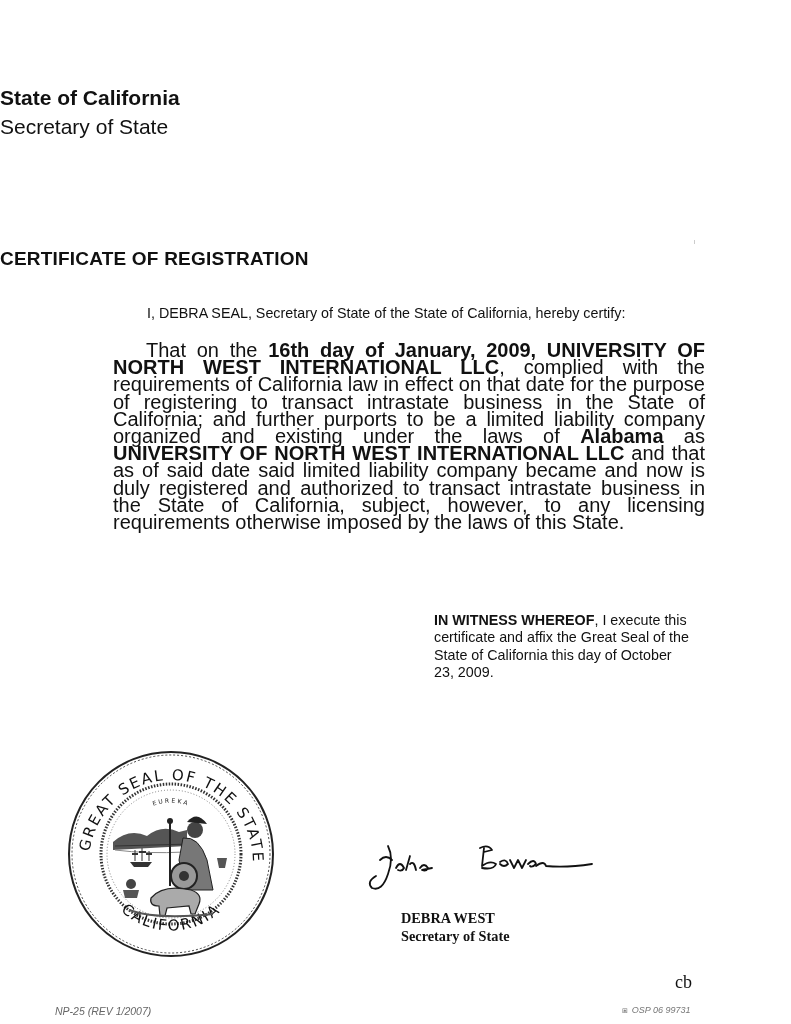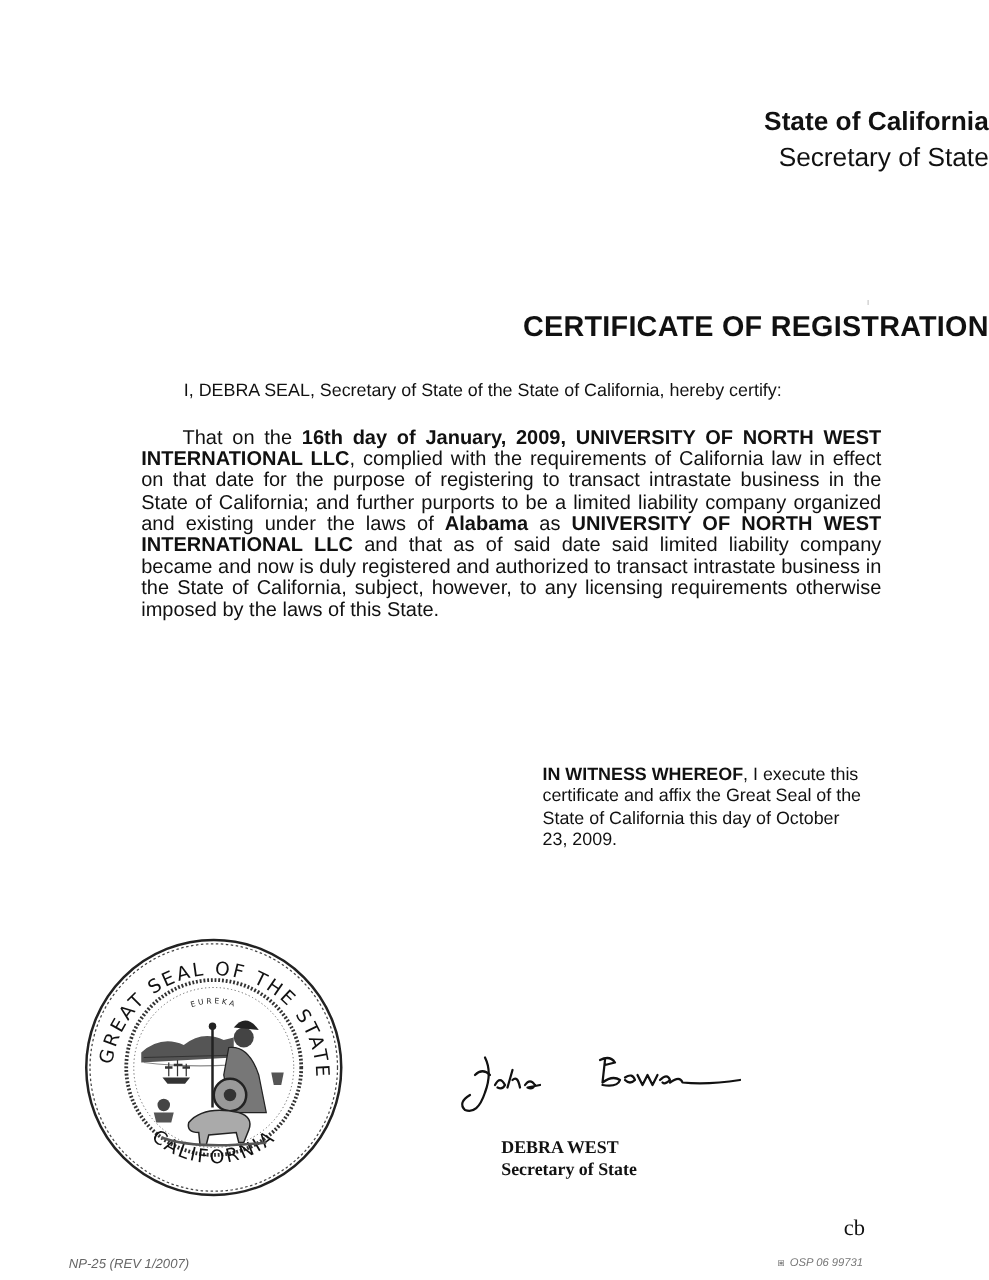--- a/index.html
+++ b/index.html
@@ -1,23 +1,23 @@
 <!DOCTYPE html>
 <html><head>
   <meta charset="utf-8">
   <style>
     html, body { margin: 0; padding: 0; background: #ffffff; }
     body { width: 791px; height: 1024px; position: relative; overflow: hidden; color: #111; font-family: "Liberation Sans", sans-serif; }
     .abs { position: absolute; }
-    .center { text-align: right; left: 0; width: 791px; }
+    .center { text-align: left; left: 0; width: 791px; }
     #hdr-title { top: 86px; font-size: 21px; font-weight: bold; color: #111; }
     #hdr-sub { top: 115px; font-size: 21px; color: #111; }
-    #cert-title { top: 248px; font-size: 23px; font-weight: bold; letter-spacing: 0.2px; }
+    #cert-title { top: 248px; font-size: 19px; font-weight: bold; letter-spacing: 0.2px; }
     #certify { top: 305px; left: 147px; font-size: 14.3px; }
-    #body-para { top: 342px; left: 113px; width: 592px; font-size: 16px; line-height: 17.2px; text-align: justify; }
+    #body-para { top: 342px; left: 113px; width: 592px; font-size: 20px; line-height: 17.2px; text-align: justify; }
     #body-para .indent { display: inline-block; width: 33px; }
     #body-para b { font-weight: bold; }
     #witness { top: 612px; left: 434px; width: 260px; font-size: 14.3px; line-height: 17.4px; }
     #seal { top: 750px; left: 67px; width: 208px; height: 208px; }
     #signature { top: 838px; left: 366px; width: 230px; height: 60px; }
     #sig-name { top: 910px; left: 401px; font-family: "Liberation Serif", serif; font-weight: bold; font-size: 14.3px; }
     #sig-title { top: 928px; left: 401px; font-family: "Liberation Serif", serif; font-weight: bold; font-size: 14.3px; }
     #initials { top: 972px; left: 675px; font-family: "Liberation Serif", serif; font-size: 18px; }
     #form-no { top: 1005px; left: 55px; font-size: 10.5px; font-style: italic; color: #666; }
     #osp { top: 1005px; left: 622px; font-size: 9px; color: #777; font-style: italic; text-align: right; }

